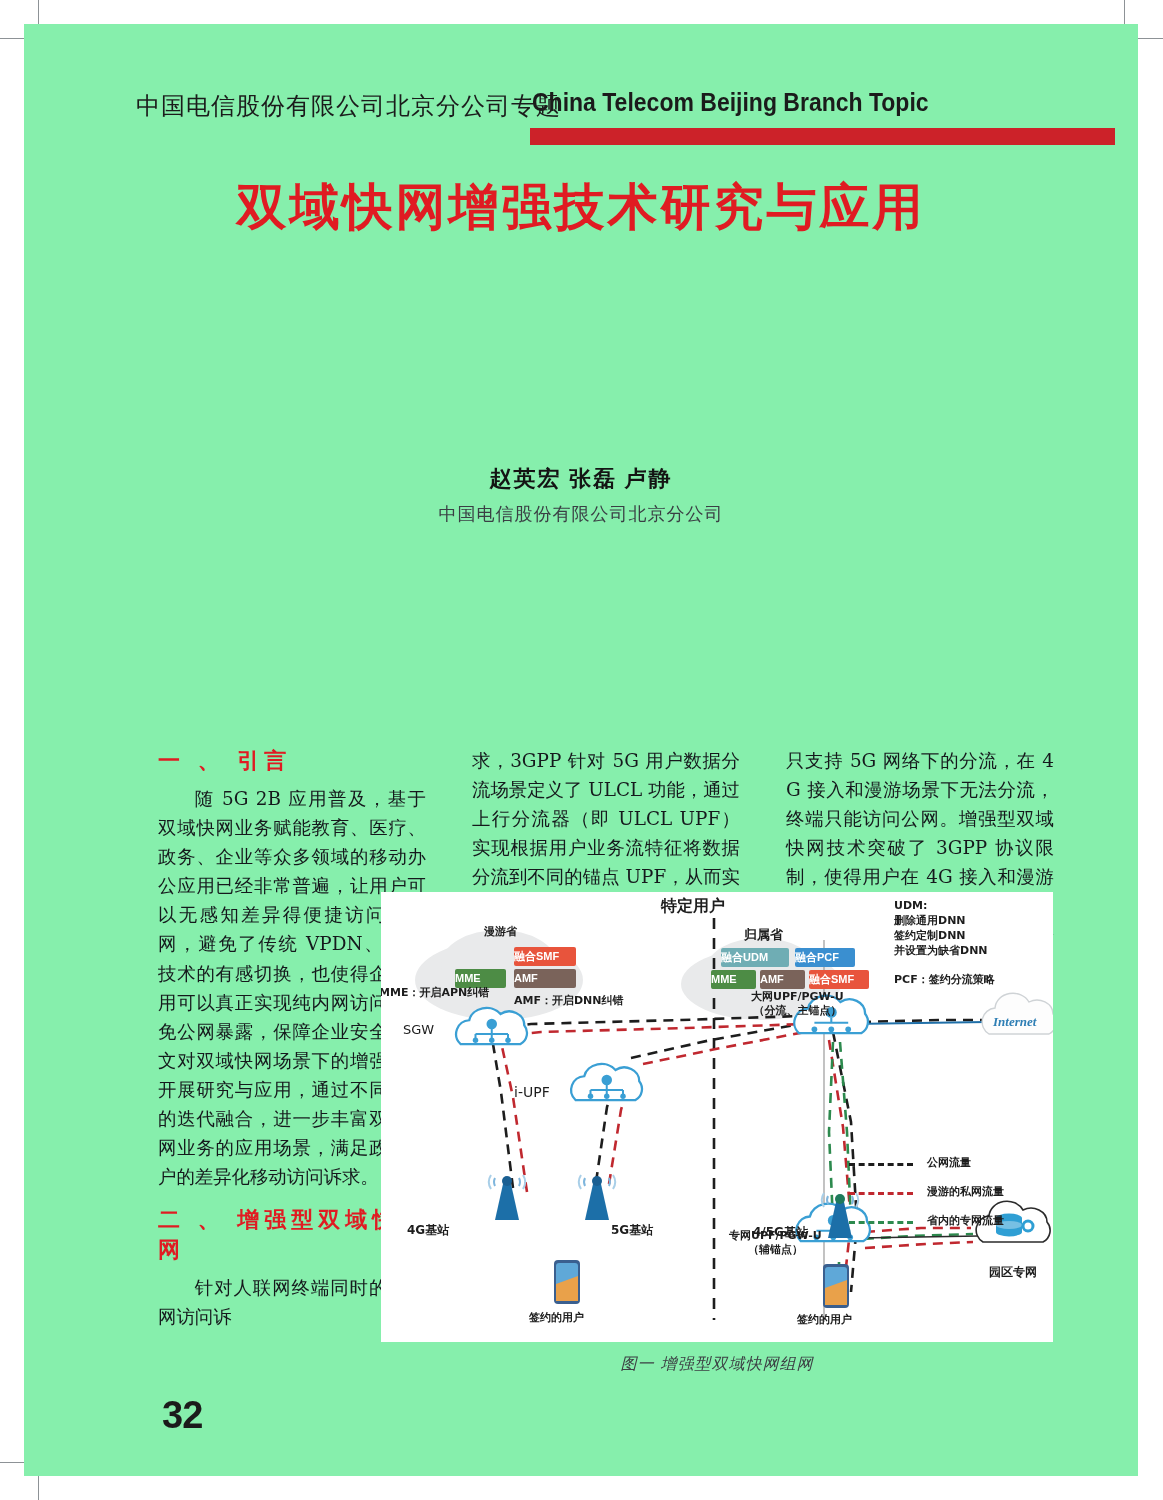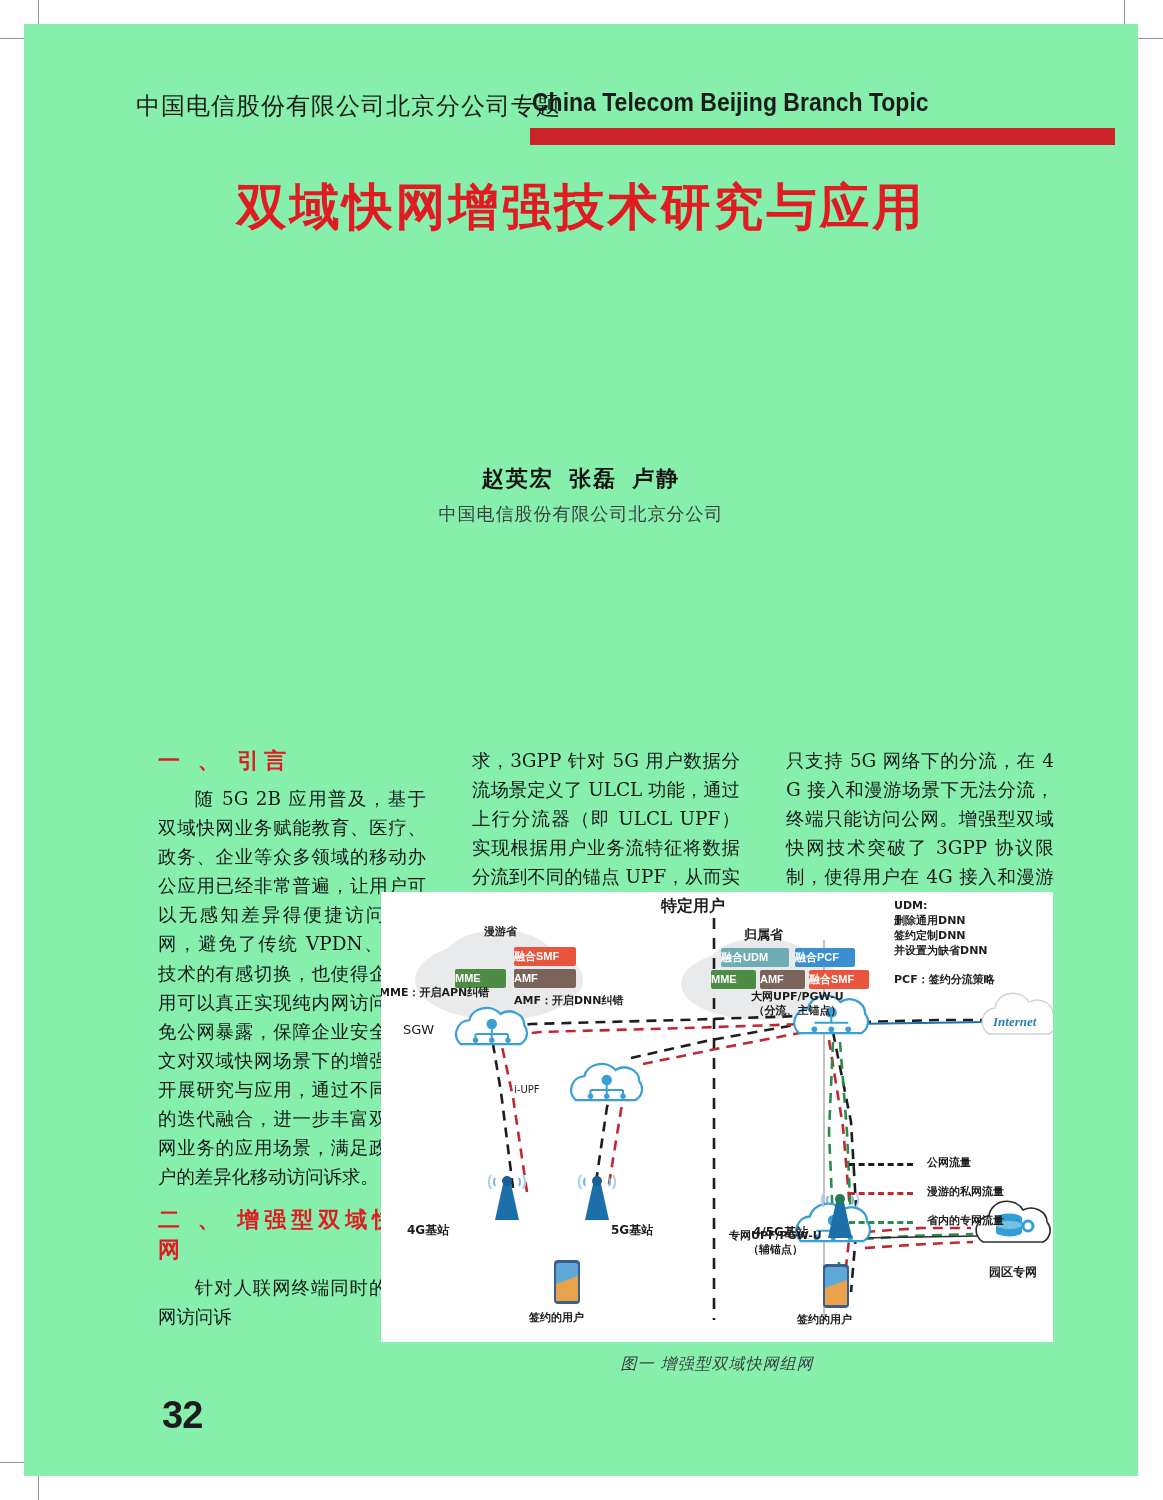--- a/index.html
+++ b/index.html
@@ -46,21 +46,21 @@
   
   .title{
     position:absolute;left:0;top:150px;width:1114px;text-align:center;
     font-family:"DejaVu Sans","Liberation Sans",sans-serif;
     font-size:50px;font-weight:bold;color:#e01b22;letter-spacing:3px;
   }
 
   
   .authors{
     position:absolute;left:0;top:440px;width:1114px;text-align:center;
-    font-family:Liberation Mono, monospace;
+    font-family:Liberation Serif, serif;
     font-size:22px;font-weight:bold;color:#141414;letter-spacing:2px;
   }
   .affil{
     position:absolute;left:0;top:478px;width:1114px;text-align:center;
     font-family:"DejaVu Serif","Liberation Serif",serif;
     font-size:18px;color:#3a3f44;letter-spacing:1px;
   }
 
   
   .cols{position:absolute;left:134px;top:722px;width:896px;height:610px;}
@@ -324,21 +324,21 @@
     <div class="fig-label" style="left:-2px;top:93px;font-size:11px;font-weight:bold;">MME：开启APN纠错</div>
     <div class="fig-label" style="left:133px;top:101px;font-size:11px;font-weight:bold;">AMF：开启DNN纠错</div>
     <div class="fig-label" style="left:513px;top:6px;font-size:11px;font-weight:bold;line-height:15px;">UDM:
 删除通用DNN
 签约定制DNN
 并设置为缺省DNN</div>
     <div class="fig-label" style="left:513px;top:80px;font-size:11px;font-weight:bold;">PCF：签约分流策略</div>
 
     
     <div class="fig-label" style="left:22px;top:130px;font-size:13px;">SGW</div>
-    <div class="fig-label" style="left:133px;top:192px;font-size:10px;">i-UPF</div>
+    <div class="fig-label" style="left:133px;top:192px;font-size:14px;">i-UPF</div>
     <div class="fig-label" style="left:26px;top:330px;font-size:12px;font-weight:bold;">4G基站</div>
     <div class="fig-label" style="left:230px;top:330px;font-size:12px;font-weight:bold;">5G基站</div>
     <div class="fig-label" style="left:148px;top:418px;font-size:11px;font-weight:bold;">签约的用户</div>
     <div class="fig-label" style="left:372px;top:332px;font-size:12px;font-weight:bold;">4/5G基站</div>
     <div class="fig-label" style="left:416px;top:420px;font-size:11px;font-weight:bold;">签约的用户</div>
     <div class="fig-label" style="left:370px;top:98px;font-size:11px;font-weight:bold;text-align:center;line-height:14px;">大网UPF/PGW-U
 （分流、主锚点）</div>
     <div class="fig-label" style="left:348px;top:337px;font-size:11px;font-weight:bold;text-align:center;line-height:14px;">专网UPF/PGW-U
 （辅锚点）</div>
     <div class="fig-label" style="left:612px;top:122px;font-size:13px;font-style:italic;font-weight:bold;color:#2f7fb5;font-family:'Liberation Serif',serif;">Internet</div>

